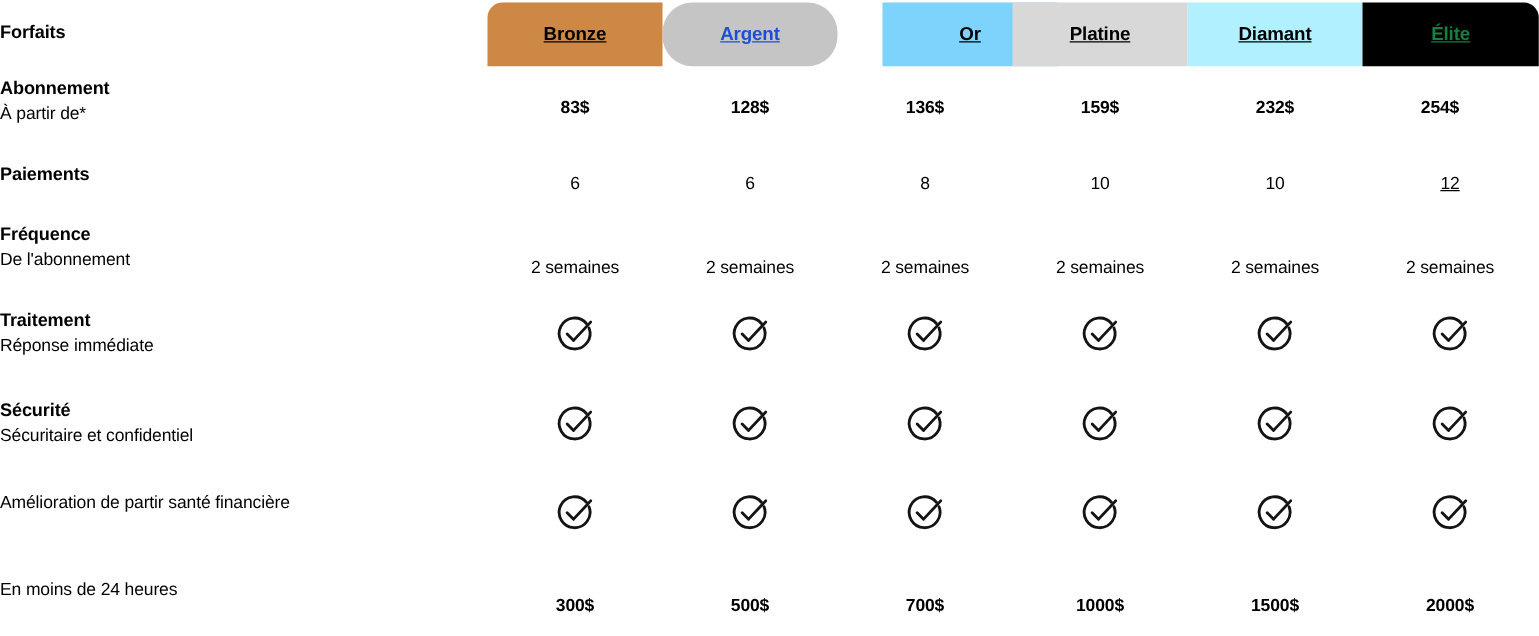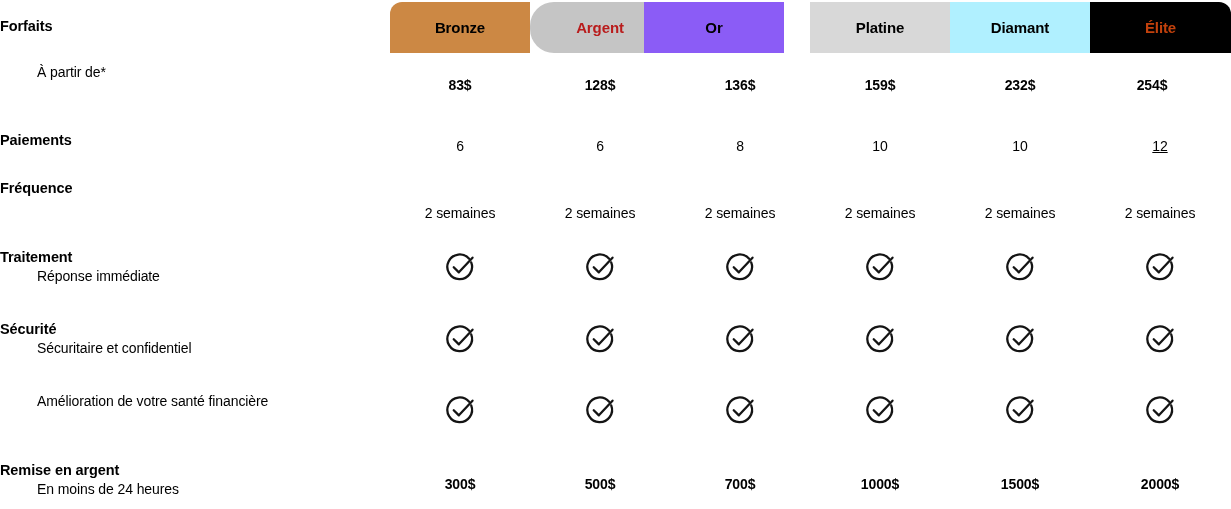--- a/index.html
+++ b/index.html
@@ -42,20 +42,21 @@
     position: absolute;
     top: 2px;
     height: 51px;
     display: flex;
     align-items: center;
     justify-content: center;
     font-size: 15px;
     font-weight: bold;
     letter-spacing: -0.1px;
     box-sizing: border-box;
+    text-decoration: underline;
   }
   .plan-head.first { border-top-left-radius: 12px; }
   .plan-head.last  { border-top-right-radius: 12px; }
 
   
   .feature-row {
     position: absolute;
     left: 0;
     width: 1231px;
   }
@@ -68,21 +69,20 @@
     font-size: 14.5px;
     font-weight: bold;
     letter-spacing: -0.1px;
     line-height: 18px;
   }
   .label-sub {
     font-size: 14px;
     font-weight: normal;
     letter-spacing: -0.1px;
     line-height: 20px;
-    padding-left: 37px;
   }
   .cell {
     position: absolute;
     top: 0;
     display: flex;
     align-items: flex-start;
     justify-content: center;
     font-size: 14px;
     letter-spacing: -0.1px;
   }
@@ -97,40 +97,41 @@
 </head>
 <body>
 
 <div class="pricing-table">
 
   <div class="header-row">
     <div class="row-head-cell">Forfaits</div>
   <div class="plan-head first" style="left: 390px; width: 140px; background: rgb(204, 136, 68); color: rgb(0, 0, 0);">
         <span>Bronze</span>
       </div>
-      <div class="plan-head" style="left: 530px; width: 140px; background: rgb(197, 197, 197); color: #b91c1c; border-radius: 24px;">
+      <div class="plan-head" style="left: 530px; width: 140px; background: rgb(197, 197, 197); color: #1d4ed8; border-radius: 24px;">
         <span>Argent</span>
       </div>
-      <div class="plan-head" style="left: 644px; width: 140px; background: #8b5cf6; color: rgb(0, 0, 0);">
+      <div class="plan-head" style="left: 706px; width: 140px; background: #7dd3fc; color: rgb(0, 0, 0);">
         <span>Or</span>
       </div>
       <div class="plan-head" style="left: 950px; width: 140px; background: rgb(176, 240, 255); color: rgb(0, 0, 0);">
         <span>Diamant</span>
       </div>
       <div class="plan-head" style="left: 810px; width: 140px; background: rgb(216, 216, 216); color: rgb(0, 0, 0);">
         <span>Platine</span>
       </div>
-      <div class="plan-head last" style="left: 1090px; width: 141px; background: rgb(0, 0, 0); color: #c2410c;">
+      <div class="plan-head last" style="left: 1090px; width: 141px; background: rgb(0, 0, 0); color: #15803d;">
         <span>Élite</span>
       </div>
     </div>
 
   <div id="table-body">
       <div class="feature-row" style="top: 62px;">
         <div class="label-block">
+          <div class="label-title">Abonnement</div>
           <div class="label-sub">À partir de*</div>
         </div>
         <div class="cell bold" style="left: 390px; width: 140px; top: 15px; text-align: right;">83$</div>
         <div class="cell bold" style="left: 530px; width: 140px; top: 15px;">128$</div>
         <div class="cell bold" style="left: 670px; width: 140px; top: 15px;">136$</div>
         <div class="cell bold" style="left: 810px; width: 140px; top: 15px;">159$</div>
         <div class="cell bold" style="left: 950px; width: 140px; top: 15px;">232$</div>
         <div class="cell bold" style="left: 1082px; width: 140px; top: 15px; text-align: center;">254$</div>
       </div>
       <div class="feature-row" style="top: 131px;">
@@ -140,20 +141,21 @@
         <div class="cell" style="left: 390px; width: 140px; top: 7px;">6</div>
         <div class="cell" style="left: 530px; width: 140px; top: 7px;">6</div>
         <div class="cell" style="left: 670px; width: 140px; top: 7px;">8</div>
         <div class="cell" style="left: 810px; width: 140px; top: 7px;">10</div>
         <div class="cell" style="left: 950px; width: 140px; top: 7px;">10</div>
         <div class="cell" style="left: 1090px; width: 140px; top: 7px; text-decoration: underline;">12</div>
       </div>
       <div class="feature-row" style="top: 179px;">
         <div class="label-block">
           <div class="label-title">Fréquence</div>
+          <div class="label-sub">De l'abonnement</div>
         </div>
         <div class="cell" style="left: 390px; width: 140px; top: 26px;">2 semaines</div>
         <div class="cell" style="left: 530px; width: 140px; top: 26px;">2 semaines</div>
         <div class="cell" style="left: 670px; width: 140px; top: 26px;">2 semaines</div>
         <div class="cell" style="left: 810px; width: 140px; top: 26px;">2 semaines</div>
         <div class="cell" style="left: 950px; width: 140px; top: 26px;">2 semaines</div>
         <div class="cell" style="left: 1090px; width: 140px; top: 26px;">2 semaines</div>
       </div>
       <div class="feature-row" style="top: 248px;">
         <div class="label-block">
@@ -234,21 +236,21 @@
         </div>
         <div class="cell" style="left: 1090px; width: 140px; top: 0px;">
           <svg class="check-icon" viewBox="0 0 40 40">
             <path d="M 29.6 11.4 A 13 13 0 1 0 31.8 15.1" fill="none" stroke="#141414" stroke-width="2.4" stroke-linecap="round"></path>
             <path d="M 13.4 20.2 L 18.8 25.6 L 33.2 10.2" fill="none" stroke="#141414" stroke-width="2.4" stroke-linecap="round" stroke-linejoin="round"></path>
           </svg>
         </div>
       </div>
       <div class="feature-row" style="top: 391px;">
         <div class="label-block">
-          <div class="label-sub">Amélioration de votre santé financière</div>
+          <div class="label-sub">Amélioration de partir santé financière</div>
         </div>
         <div class="cell" style="left: 390px; width: 140px; top: 0px;">
           <svg class="check-icon" viewBox="0 0 40 40">
             <path d="M 29.6 11.4 A 13 13 0 1 0 31.8 15.1" fill="none" stroke="#141414" stroke-width="2.4" stroke-linecap="round"></path>
             <path d="M 13.4 20.2 L 18.8 25.6 L 33.2 10.2" fill="none" stroke="#141414" stroke-width="2.4" stroke-linecap="round" stroke-linejoin="round"></path>
           </svg>
         </div>
         <div class="cell" style="left: 530px; width: 140px; top: 0px;">
           <svg class="check-icon" viewBox="0 0 40 40">
             <path d="M 29.6 11.4 A 13 13 0 1 0 31.8 15.1" fill="none" stroke="#141414" stroke-width="2.4" stroke-linecap="round"></path>
@@ -275,21 +277,20 @@
         </div>
         <div class="cell" style="left: 1090px; width: 140px; top: 0px;">
           <svg class="check-icon" viewBox="0 0 40 40">
             <path d="M 29.6 11.4 A 13 13 0 1 0 31.8 15.1" fill="none" stroke="#141414" stroke-width="2.4" stroke-linecap="round"></path>
             <path d="M 13.4 20.2 L 18.8 25.6 L 33.2 10.2" fill="none" stroke="#141414" stroke-width="2.4" stroke-linecap="round" stroke-linejoin="round"></path>
           </svg>
         </div>
       </div>
       <div class="feature-row" style="top: 461px;">
         <div class="label-block">
-          <div class="label-title">Remise en argent</div>
           <div class="label-sub">En moins de 24 heures</div>
         </div>
         <div class="cell bold" style="left: 390px; width: 140px; top: 15px;">300$</div>
         <div class="cell bold" style="left: 530px; width: 140px; top: 15px;">500$</div>
         <div class="cell bold" style="left: 670px; width: 140px; top: 15px;">700$</div>
         <div class="cell bold" style="left: 810px; width: 140px; top: 15px;">1000$</div>
         <div class="cell bold" style="left: 950px; width: 140px; top: 15px;">1500$</div>
         <div class="cell bold" style="left: 1090px; width: 140px; top: 15px;">2000$</div>
       </div>
     </div>

